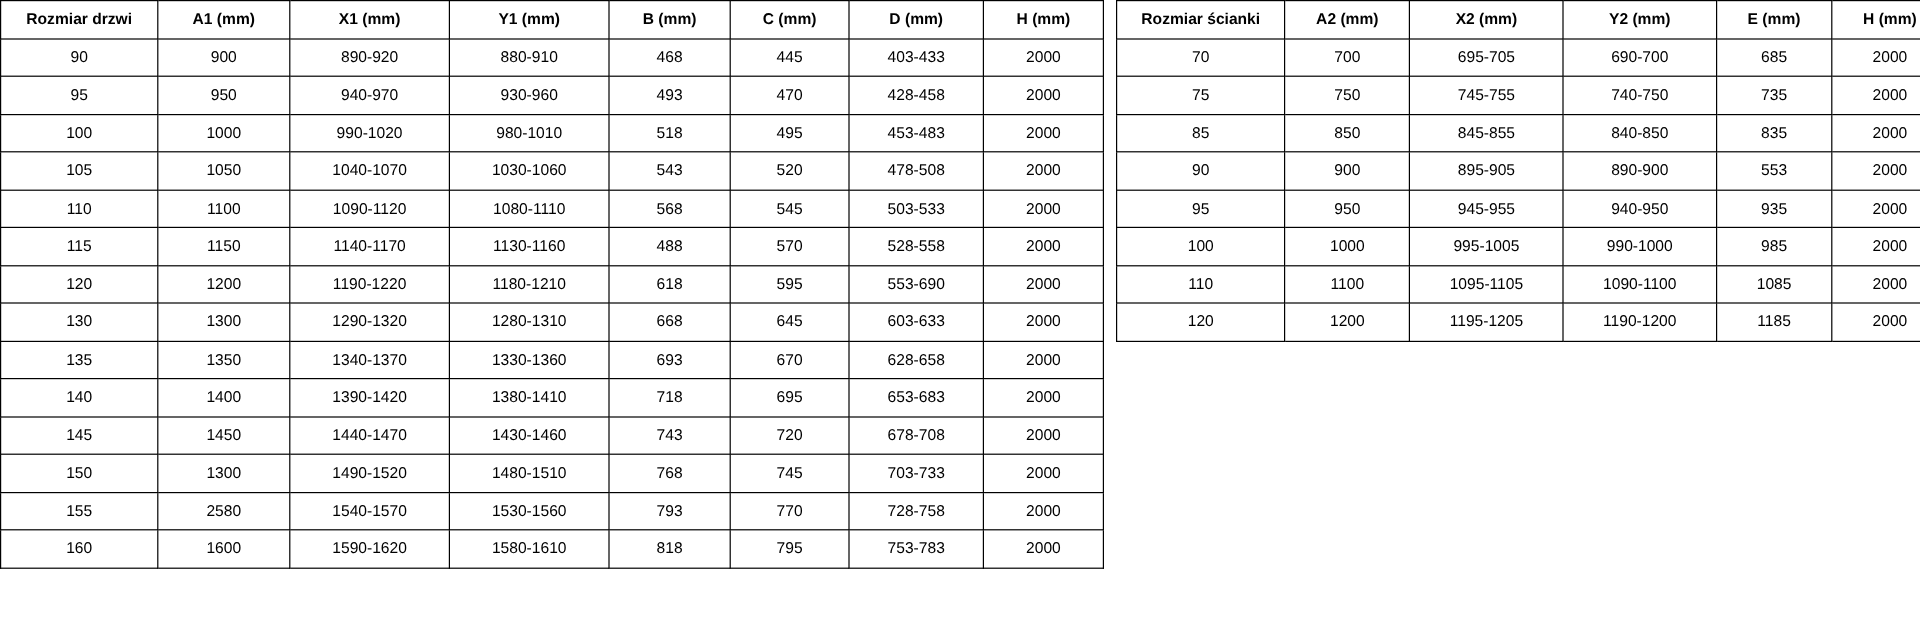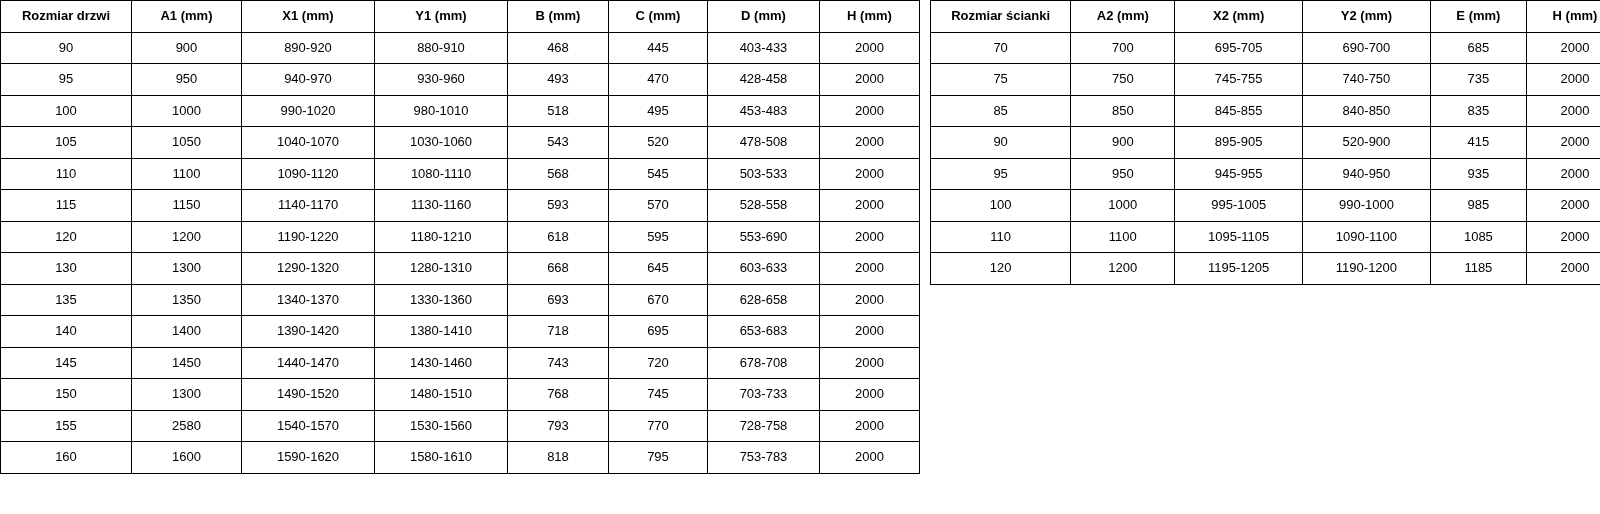--- a/index.html
+++ b/index.html
@@ -145,21 +145,21 @@
           <td>568</td>
           <td>545</td>
           <td>503-533</td>
           <td>2000</td>
         </tr>
         <tr>
           <td>115</td>
           <td>1150</td>
           <td>1140-1170</td>
           <td>1130-1160</td>
-          <td>593</td>
+          <td>488</td>
           <td>570</td>
           <td>528-558</td>
           <td>2000</td>
         </tr>
         <tr>
           <td>120</td>
           <td>1200</td>
           <td>1190-1220</td>
           <td>1180-1210</td>
           <td>618</td>
@@ -283,22 +283,22 @@
           <td>850</td>
           <td>845-855</td>
           <td>840-850</td>
           <td>835</td>
           <td>2000</td>
         </tr>
         <tr>
           <td>90</td>
           <td>900</td>
           <td>895-905</td>
-          <td>520-900</td>
-          <td>415</td>
+          <td>890-900</td>
+          <td>553</td>
           <td>2000</td>
         </tr>
         <tr>
           <td>95</td>
           <td>950</td>
           <td>945-955</td>
           <td>940-950</td>
           <td>935</td>
           <td>2000</td>
         </tr>

